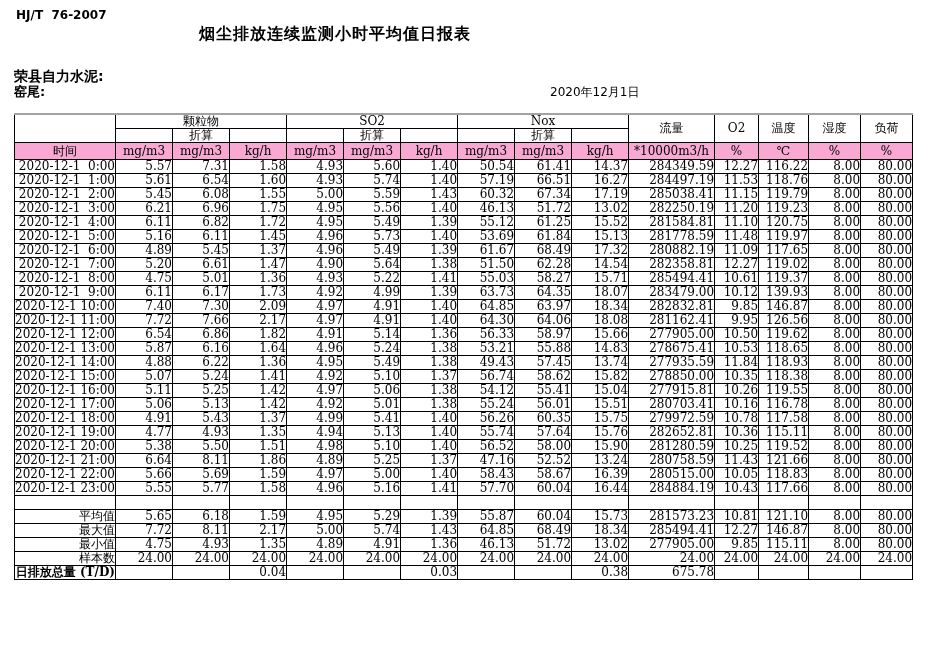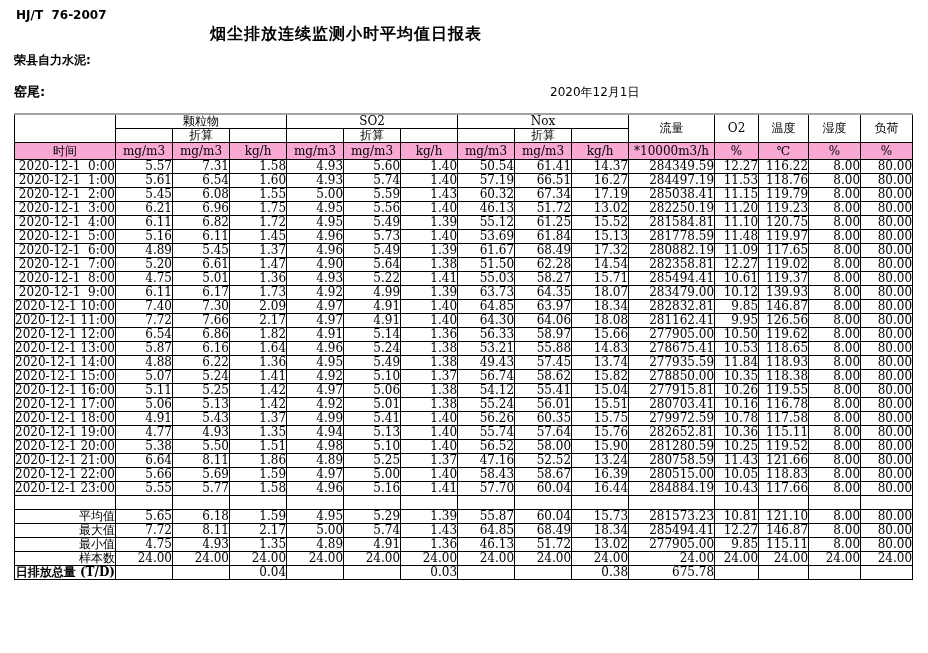--- a/index.html
+++ b/index.html
@@ -1,21 +1,21 @@
 <!DOCTYPE html>
 <html><head>
 <meta charset="utf-8">
 <style>
   html,body{margin:0;padding:0;background:#fff;}
   .page{position:relative;width:928px;height:598px;background:#fff;overflow:hidden;
         font-family:"DejaVu Sans",sans-serif;color:#000;}
   .std-code{position:absolute;left:16px;top:8px;font-size:12px;font-weight:bold;white-space:pre;}
-  .title{position:absolute;left:16px;top:24px;width:660px;text-align:center;
+  .title{position:absolute;left:5px;top:24px;width:660px;text-align:center;
          font-size:16px;font-weight:bold;letter-spacing:1px;}
-  .company{position:absolute;left:14px;top:52px;font-size:12px;font-weight:bold;}
+  .company{position:absolute;left:14px;top:68px;font-size:14px;font-weight:bold;}
   .site{position:absolute;left:14px;top:83px;font-size:13px;font-weight:bold;}
   .date{position:absolute;left:550px;top:84px;font-size:12px;font-weight:normal;}
 
   table.report{position:absolute;left:14px;top:113px;width:898px;
         border-collapse:collapse;table-layout:fixed;
         font-family:"DejaVu Serif",serif;font-size:12px;}
   table.report td{border:1px solid #000;height:13px;line-height:13px;padding:0;
         overflow:hidden;white-space:pre;text-align:right;}
   
   tr.h1 td{border-top:2px solid #a3a3a3;}

